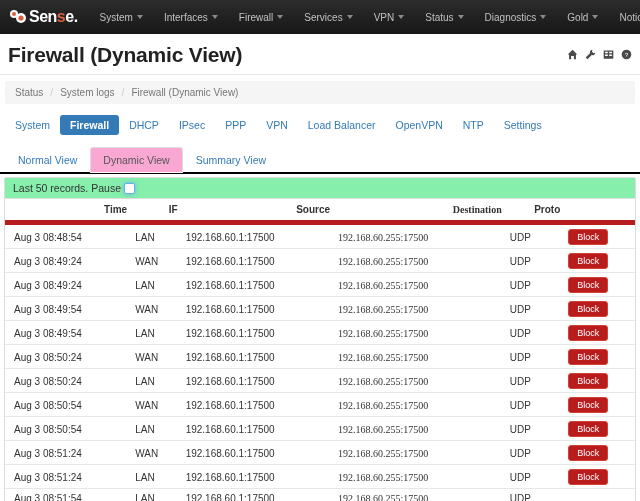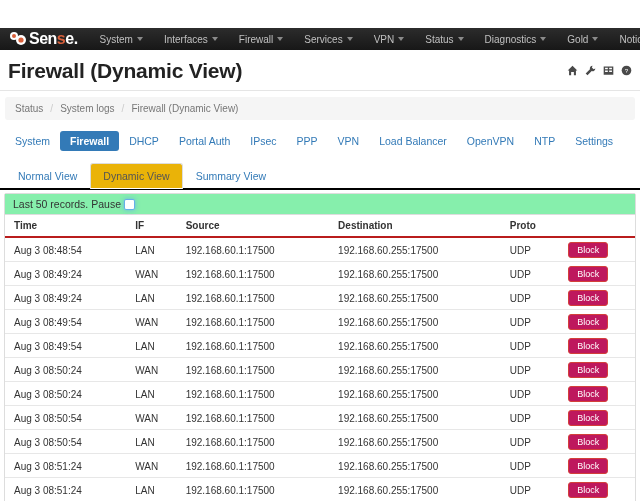--- a/index.html
+++ b/index.html
@@ -1,21 +1,21 @@
 <!DOCTYPE html>
 <html><head>
 <meta charset="utf-8">
 <style>
   * { margin:0; padding:0; box-sizing:border-box; }
   html,body { width:640px; height:501px; overflow:hidden; background:#fff;
               font-family:"Liberation Sans", sans-serif; color:#333; }
 
   
-  .navbar { height:22px; background:linear-gradient(#2c2c2c,#171717);
-            display:flex; align-items:center; padding:0 8px;margin-top:28px; }
+  .navbar { height:34px; background:linear-gradient(#2c2c2c,#171717);
+            display:flex; align-items:center; padding:0 8px; }
   .logo { display:flex; align-items:center; margin-right:22px; }
   .logo-mark { width:20px; height:16px; margin-right:1px; }
   .logo-text { font-size:16px; font-weight:bold; color:#fff; letter-spacing:-0.5px; }
   .logo-text .hl { color:#d9603b; }
   .nav-items { display:flex; align-items:center; gap:21px; }
   .nav-item { display:flex; align-items:center; gap:4px; color:#c0c0c0;
               font-size:10px; text-decoration:none; cursor:pointer; }
   .caret { width:0; height:0; border-left:3px solid transparent;
            border-right:3px solid transparent; border-top:4px solid #8a8a8a; }
 
@@ -36,43 +36,43 @@
   
   .pills { display:flex; align-items:center; margin:11px 5px 0 5px; font-size:10.5px; }
   .pill { color:#337ab7; padding:4px 10px; border-radius:3px; cursor:pointer; }
   .pill.active { background:#337ab7; color:#fff; font-weight:bold; }
 
   
   .tabs { display:flex; align-items:flex-end; margin-top:12px; padding-left:5px;
           border-bottom:2px solid #000000; }
   .tab { font-size:10.5px; color:#337ab7; padding:6px 12px; cursor:pointer;
          border:1px solid transparent; border-radius:3px 3px 0 0; margin-bottom:-1px; }
-  .tab.active { color:#555; background:#eab308; border-color:#ddd #ddd #fff #ddd; }
+  .tab.active { color:#555; background:#f9a8d4; border-color:#ddd #ddd #fff #ddd; }
 
   
   .panel { margin:3px 4px 0 4px; border:1px solid #ddd; border-radius:2px; }
   .panel-head { background:#86efac; border-bottom:1px solid #ddd; padding:4px 8px;
                 font-size:10.5px; color:#333; display:flex; align-items:flex-end; }
   .pause-box { width:11px; height:11px; margin-left:3px; appearance:none;
                border:1px solid #66afe9; border-radius:2px; background:#fff;
                box-shadow:0 0 5px rgba(102,175,233,.9); cursor:pointer; }
 
   table { width:100%; border-collapse:collapse; font-size:10px; }
-  th { text-align:left; font-weight:bold; color:#333; padding:5px 4px;
-       border-bottom:2px solid #b91c1c; }
+  th { text-align:right; font-weight:bold; color:#333; padding:5px 4px;
+       border-bottom:5px solid #b91c1c; }
   td { padding:4px 4px 3px 4px; border-top:1px solid #e7e7e7; color:#333; }
   tbody tr:first-child td { border-top:none; }
   .c-time { width:125px; padding-left:9px; }
   th.c-time { padding-left:9px; }
   .c-if { width:50px; }
   .c-source { width:151px; }
-  .c-dest { width:170px; }
+  .c-dest { width:170px;font-family:Liberation Serif, serif; }
   .c-proto { width:58px; }
   .c-action { width:70px; }
-  .block-btn { background:#be185d; border:1px solid #d43f3a; color:#fff;
+  .block-btn { background:#b91c1c; border:1px solid #d43f3a; color:#fff;
                font-size:9px; font-family:"Liberation Sans",sans-serif;
                padding:2px 8px; border-radius:3px; cursor:pointer; }
 </style>
 </head>
 <body>
 
 <div class="navbar">
   <div class="logo">
     <svg class="logo-mark" viewBox="0 0 20 16">
       <circle cx="6" cy="5" r="4" fill="#fff"></circle>
@@ -145,21 +145,20 @@
 <ul class="breadcrumb">
   <li>Status</li>
   <li>System logs</li>
   <li>Firewall (Dynamic View)</li>
 </ul>
 
 <div class="pills">
   <span class="pill">System</span>
   <span class="pill active">Firewall</span>
   <span class="pill">DHCP</span>
-  <span class="pill">Portal Auth</span>
   <span class="pill">IPsec</span>
   <span class="pill">PPP</span>
   <span class="pill">VPN</span>
   <span class="pill">Load Balancer</span>
   <span class="pill">OpenVPN</span>
   <span class="pill">NTP</span>
   <span class="pill">Settings</span>
 </div>
 
 <div class="tabs">

